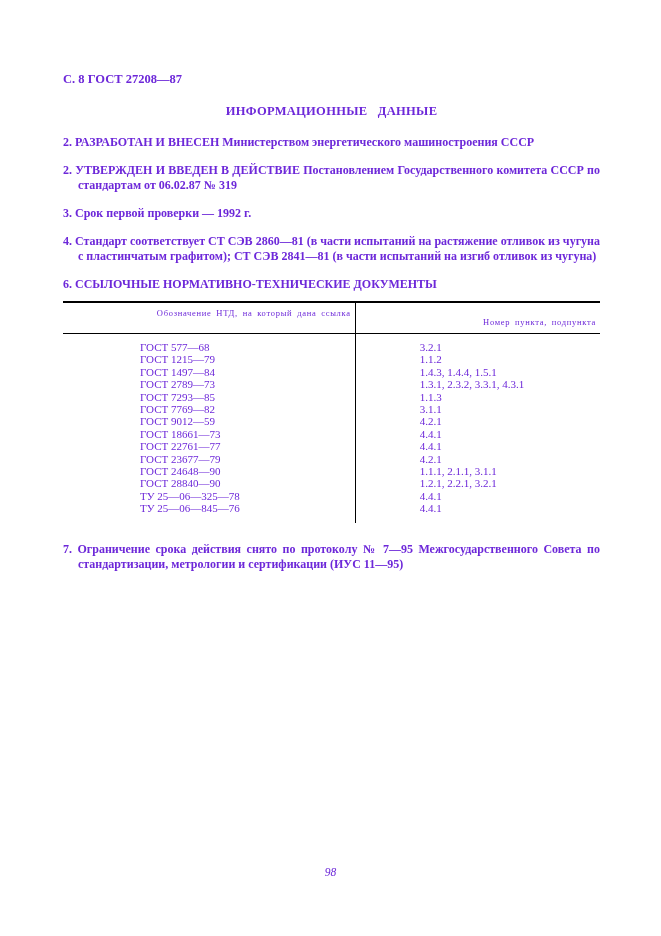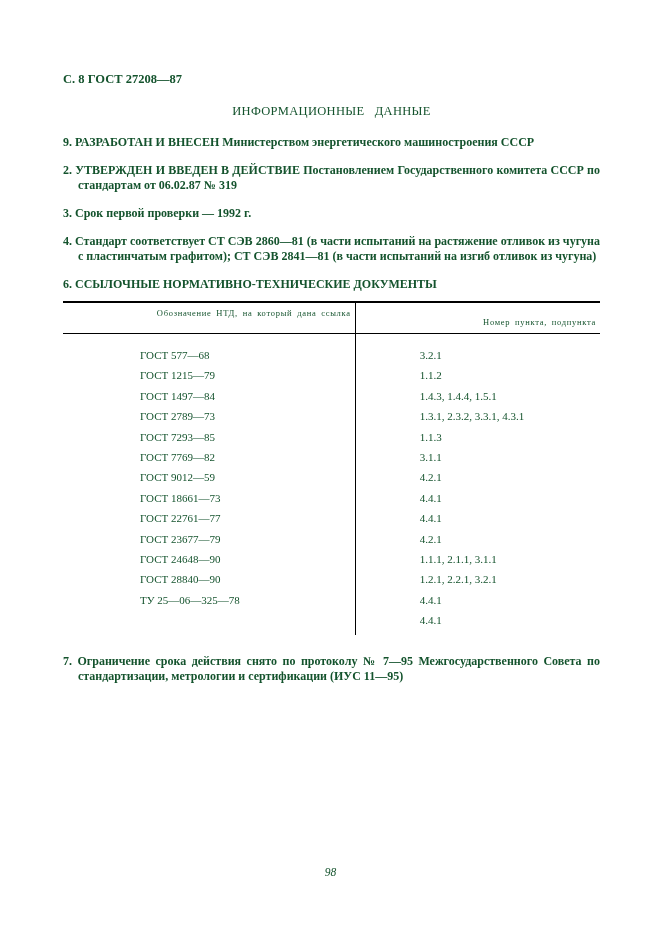--- a/index.html
+++ b/index.html
@@ -6,38 +6,38 @@
     margin: 0;
     padding: 0;
     background: #ffffff;
   }
   .page {
     position: relative;
     width: 661px;
     height: 936px;
     background: #ffffff;
     font-family: "Liberation Serif", serif;
-    color: #14532d;
+    color: #6d28d9;
     overflow: hidden;
     box-sizing: border-box;
   }
   .content {
     position: absolute;
     left: 63px;
     top: 72px;
     width: 537px;
   }
   .doc-header {
     font-weight: bold;
     font-size: 12.5px;
     line-height: 15px;
   }
   .doc-title {
     text-align: center;
-    font-weight: normal;
+    font-weight: bold;
     font-size: 12.5px;
     word-spacing: 7px;
     letter-spacing: 0.3px;
     margin: 17px 0 16px 0;
   }
   .item {
     font-weight: bold;
     font-size: 12px;
     line-height: 15px;
     text-align: justify;
@@ -76,21 +76,20 @@
   }
   .tb-r {
     width: 45.5%;
     box-sizing: border-box;
     padding: 7px 0 8px 64px;
   }
   .cell {
     font-size: 11px;
     line-height: 12.4px;
     white-space: nowrap;
-    margin-top: 8px;
   }
   .page-number {
     position: absolute;
     left: 0;
     right: 0;
     bottom: 58px;
     text-align: center;
     font-size: 11.5px;
     font-weight: normal;
     font-style: italic;
@@ -100,21 +99,21 @@
 <body>
 
 <div class="page">
   <div class="content">
 
     <div class="doc-header">С. 8 ГОСТ 27208—87</div>
 
     <div class="doc-title">ИНФОРМАЦИОННЫЕ ДАННЫЕ</div>
 
     <div class="items-top">
-  <div class="item">9. РАЗРАБОТАН И ВНЕСЕН Министерством энергетического машиностроения СССР</div>
+  <div class="item">2. РАЗРАБОТАН И ВНЕСЕН Министерством энергетического машиностроения СССР</div>
 
   <div class="item">2. УТВЕРЖДЕН И ВВЕДЕН В ДЕЙСТВИЕ Постановлением Государственного комитета СССР по стандартам от 06.02.87 № 319</div>
 
   <div class="item">3. Срок первой проверки — 1992 г.</div>
 
   <div class="item">4. Стандарт соответствует СТ СЭВ 2860—81 (в части испытаний на растяжение отливок из чугуна с пластинчатым графитом); СТ СЭВ 2841—81 (в части испытаний на изгиб отливок из чугуна)</div>
 
 
   <div class="item">6. ССЫЛОЧНЫЕ НОРМАТИВНО-ТЕХНИЧЕСКИЕ ДОКУМЕНТЫ</div>
 </div>
@@ -145,20 +144,21 @@
   <div class="cell">ГОСТ 22761—77</div>
 
   <div class="cell">ГОСТ 23677—79</div>
 
   <div class="cell">ГОСТ 24648—90</div>
 
   <div class="cell">ГОСТ 28840—90</div>
 
   <div class="cell">ТУ 25—06—325—78</div>
 
+  <div class="cell">ТУ 25—06—845—76</div>
 </div>
         <div class="tb-r">
   <div class="cell">3.2.1</div>
 
   <div class="cell">1.1.2</div>
 
   <div class="cell">1.4.3, 1.4.4, 1.5.1</div>
 
   <div class="cell">1.3.1, 2.3.2, 3.3.1, 4.3.1</div>
 

